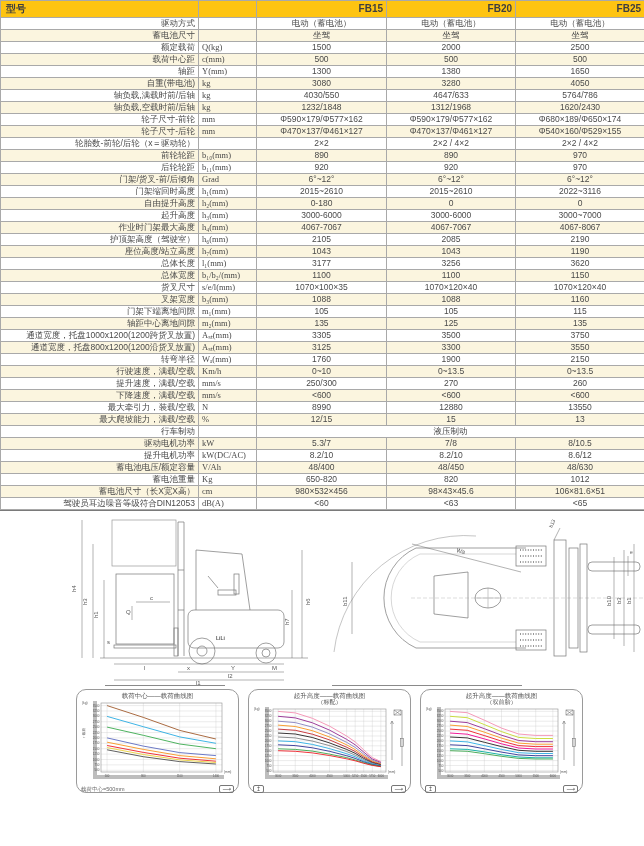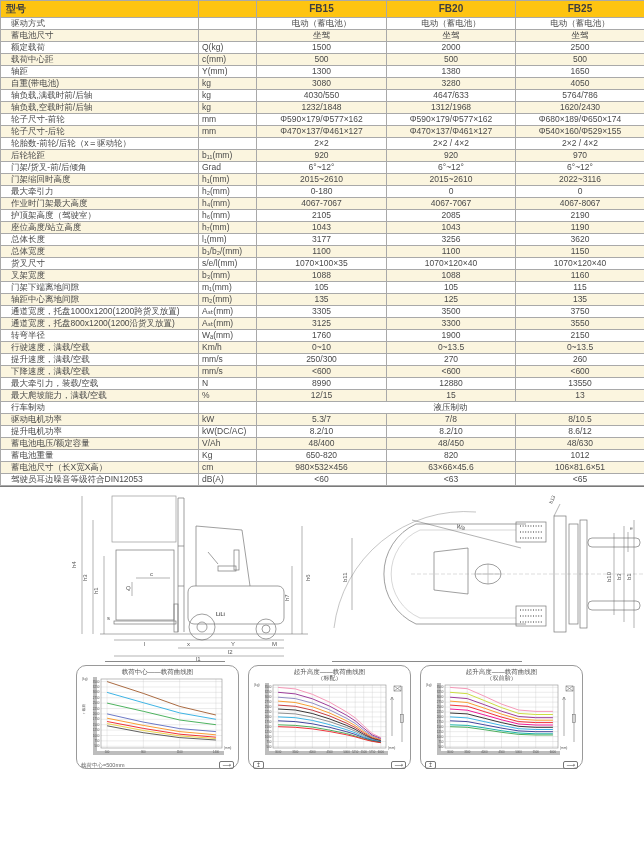--- a/index.html
+++ b/index.html
@@ -3,24 +3,24 @@
 <meta charset="utf-8">
 <style>
   html,body{margin:0;padding:0;}
   body{width:644px;height:846px;background:#fff;overflow:hidden;
        font-family:"Liberation Sans","DejaVu Sans",sans-serif;color:#4a4a4a;}
   
   table.spec{border-collapse:collapse;width:644px;table-layout:fixed;font-size:8.5px;
              outline:1px solid #7a7a7a;}
   .spec th,.spec td{border:1px solid #a9a9a9;padding:0 3px;height:11px;line-height:1;
                     overflow:hidden;white-space:nowrap;}
-  .spec thead th{background:#fec411;font-size:10px;font-weight:bold;height:16px;color:#3f3f3f;}
+  .spec thead th{background:#fec411;font-size:10px;font-weight:bold;height:16px;color:#3f3f3f;text-align:right;}
   .spec thead th.model-h{text-align:left;padding-left:5px;}
-  .spec tbody td.lbl{text-align:left;padding-left:10px;}
-  .spec tbody td.unit{text-align:left;}
+  .spec tbody td.lbl{text-align:right;padding-left:10px;}
+  .spec tbody td.unit{text-align:left;font-family:Liberation Serif, serif;}
   .spec tbody td.val{text-align:center;}
   .spec tbody tr:nth-child(even){background:#fbf5df;}
   
   .diagrams{position:relative;width:644px;height:176px;}
   .diagrams svg{position:absolute;top:0;}
   svg text{font-family:"Liberation Sans","DejaVu Sans",sans-serif;fill:#555;}
   .gline{position:absolute;border-top:1px solid #8a8a8a;height:0;}
   
   .charts{display:flex;gap:9px;margin:3px 0 0 76px;}
   .chart-card{width:163px;height:104px;border:1px solid #9a9a9a;border-radius:10px;
@@ -124,20 +124,27 @@
         <td class="val">Φ540×160/Φ529×155</td>
       </tr>
       <tr>
         <td class="lbl">轮胎数-前轮/后轮（x＝驱动轮）</td>
         <td class="unit"></td>
         <td class="val">2×2</td>
         <td class="val">2×2 / 4×2</td>
         <td class="val">2×2 / 4×2</td>
       </tr>
       <tr>
+        <td class="lbl">前轮轮距</td>
+        <td class="unit">b₁₀(mm)</td>
+        <td class="val">890</td>
+        <td class="val">890</td>
+        <td class="val">970</td>
+      </tr>
+      <tr>
         <td class="lbl">后轮轮距</td>
         <td class="unit">b₁₁(mm)</td>
         <td class="val">920</td>
         <td class="val">920</td>
         <td class="val">970</td>
       </tr>
       <tr>
         <td class="lbl">门架/货叉-前/后倾角</td>
         <td class="unit">Grad</td>
         <td class="val">6°~12°</td>
@@ -145,25 +152,32 @@
         <td class="val">6°~12°</td>
       </tr>
       <tr>
         <td class="lbl">门架缩回时高度</td>
         <td class="unit">h₁(mm)</td>
         <td class="val">2015~2610</td>
         <td class="val">2015~2610</td>
         <td class="val">2022~3116</td>
       </tr>
       <tr>
-        <td class="lbl">最大牵引力</td>
+        <td class="lbl">自由提升高度</td>
         <td class="unit">h₂(mm)</td>
         <td class="val">0-180</td>
         <td class="val">0</td>
         <td class="val">0</td>
+      </tr>
+      <tr>
+        <td class="lbl">起升高度</td>
+        <td class="unit">h₃(mm)</td>
+        <td class="val">3000-6000</td>
+        <td class="val">3000-6000</td>
+        <td class="val">3000~7000</td>
       </tr>
       <tr>
         <td class="lbl">作业时门架最大高度</td>
         <td class="unit">h₄(mm)</td>
         <td class="val">4067-7067</td>
         <td class="val">4067-7067</td>
         <td class="val">4067-8067</td>
       </tr>
       <tr>
         <td class="lbl">护顶架高度（驾驶室）</td>
@@ -307,21 +321,21 @@
         <td class="lbl">蓄电池重量</td>
         <td class="unit">Kg</td>
         <td class="val">650-820</td>
         <td class="val">820</td>
         <td class="val">1012</td>
       </tr>
       <tr>
         <td class="lbl">蓄电池尺寸（长X宽X高）</td>
         <td class="unit">cm</td>
         <td class="val">980×532×456</td>
-        <td class="val">63×66×45.6</td>
+        <td class="val">98×43×45.6</td>
         <td class="val">106×81.6×51</td>
       </tr>
       <tr>
         <td class="lbl">驾驶员耳边噪音等级符合DIN12053</td>
         <td class="unit">dB(A)</td>
         <td class="val">&lt;60</td>
         <td class="val">&lt;63</td>
         <td class="val">&lt;65</td>
       </tr>
     </tbody>

